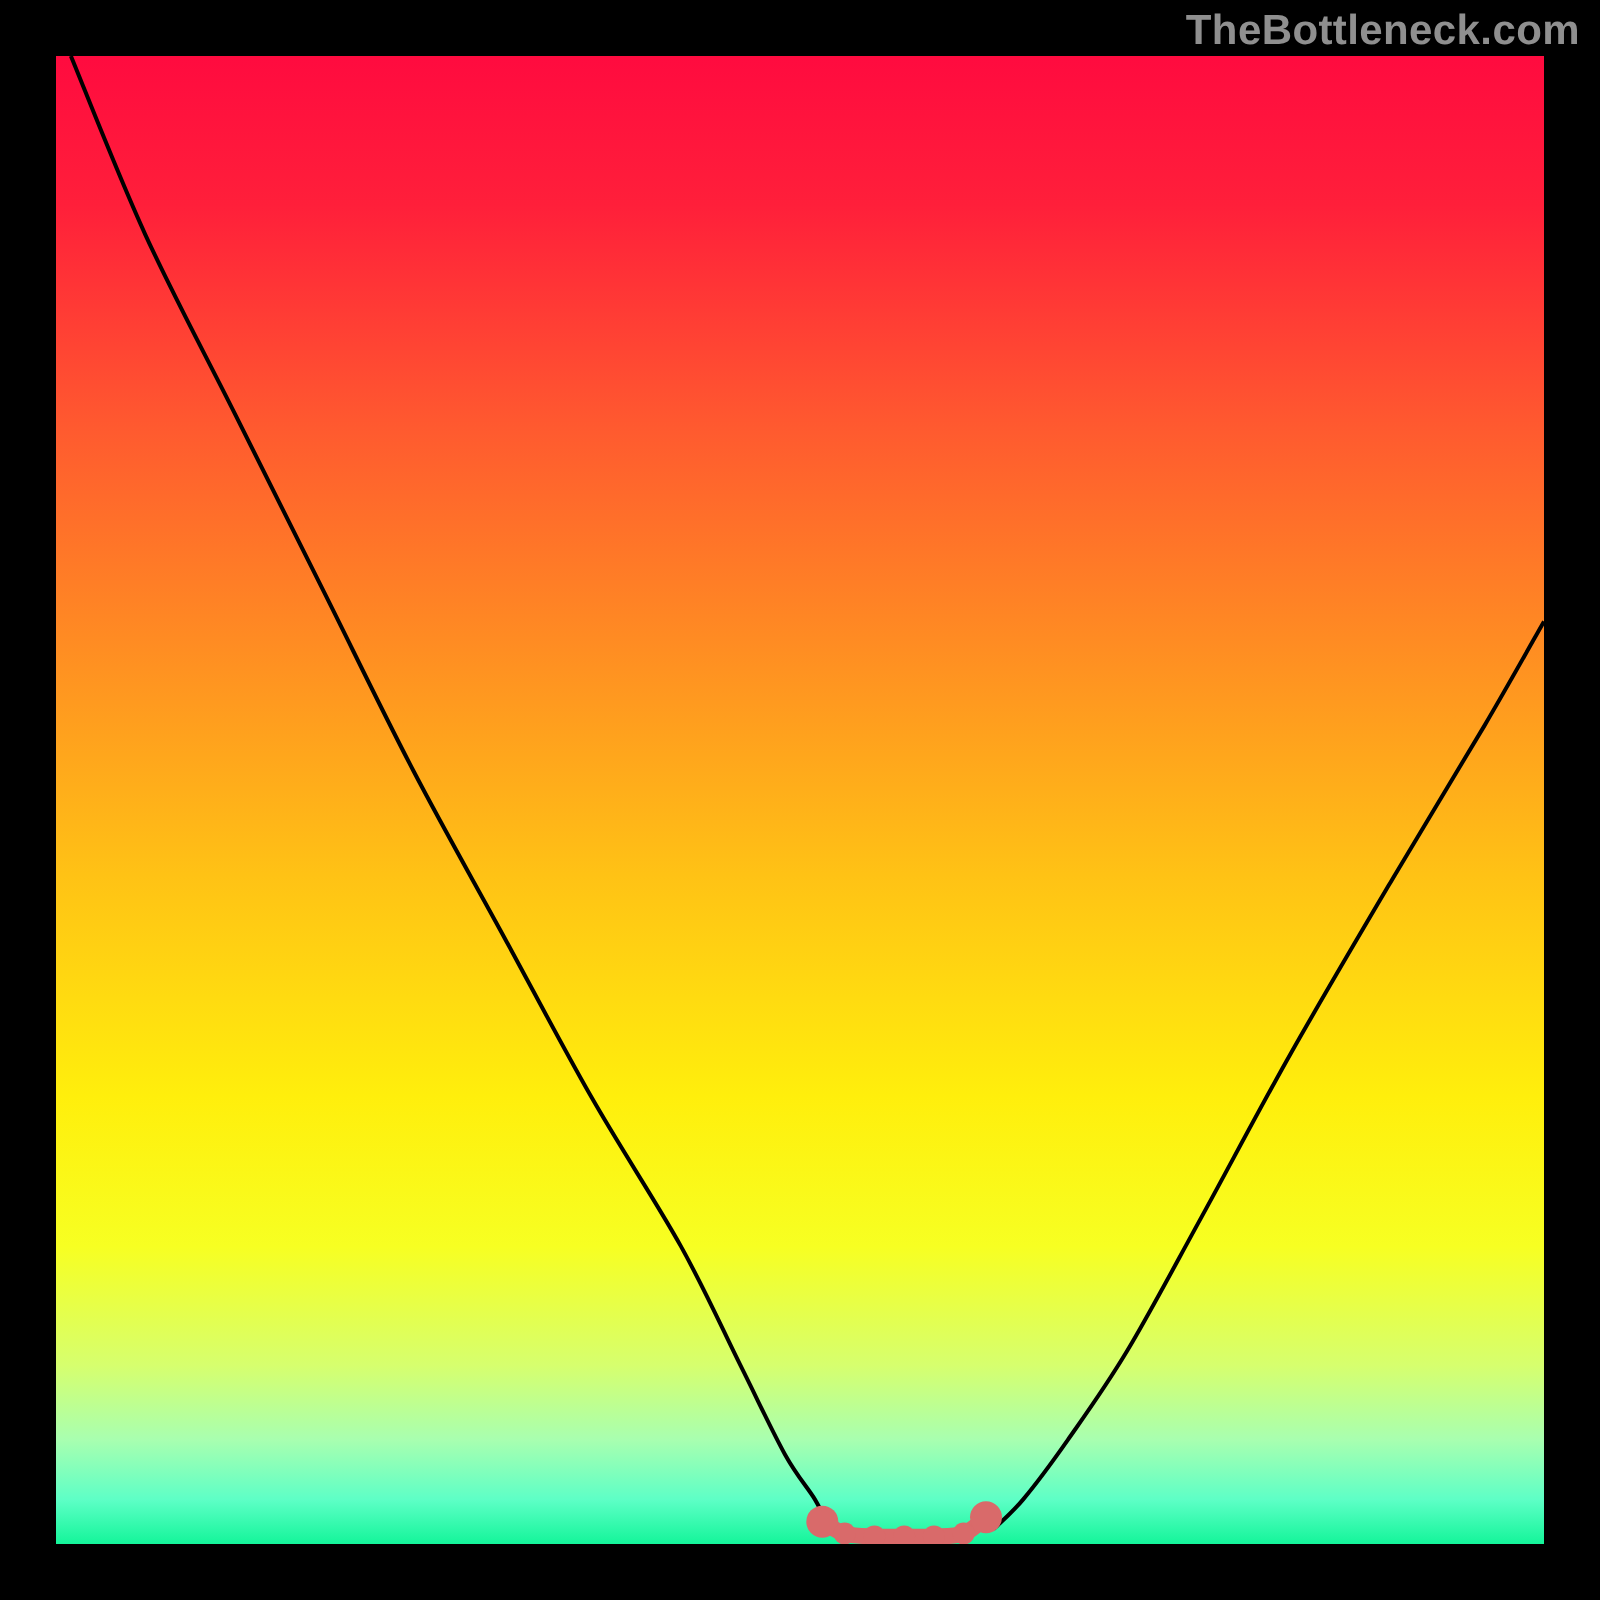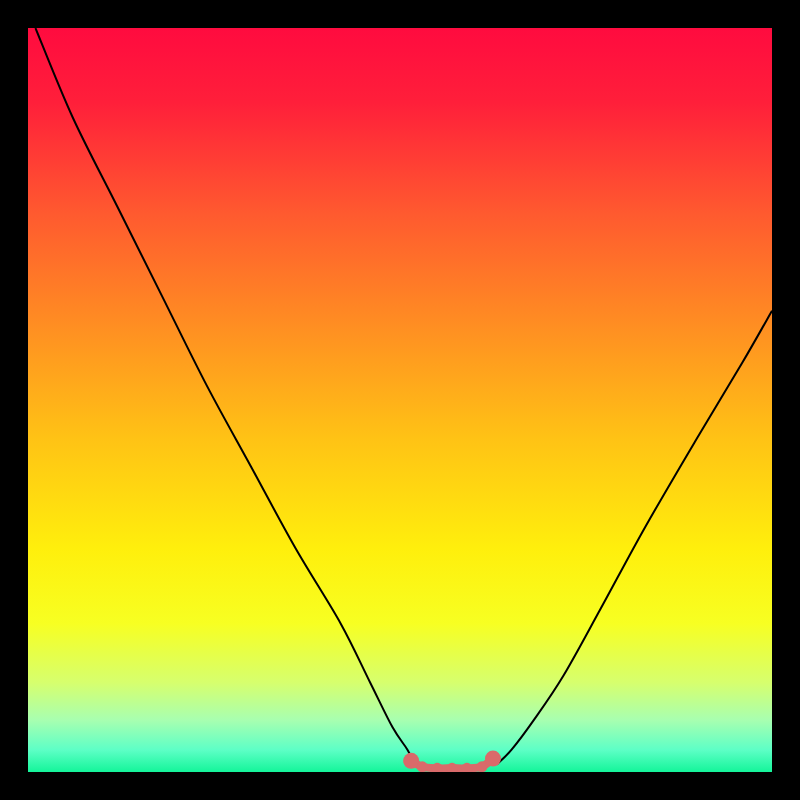--- a/index.html
+++ b/index.html
@@ -82,13 +82,14 @@
           <circle cx="383.16" cy="732.84" r="8" fill="#d96a6a"></circle>
           <circle cx="394.32" cy="738.792" r="5.5" fill="#d96a6a"></circle>
           <circle cx="409.20000000000005" cy="740.28" r="5.5" fill="#d96a6a"></circle>
           <circle cx="424.08" cy="740.28" r="5.5" fill="#d96a6a"></circle>
           <circle cx="438.96" cy="740.28" r="5.5" fill="#d96a6a"></circle>
           <circle cx="453.84" cy="738.792" r="5.5" fill="#d96a6a"></circle>
           <circle cx="465" cy="730.608" r="8" fill="#d96a6a"></circle>
         </g>
     </svg>
   </div>
+  <div class="watermark">TheBottleneck.com</div>
 </div>
 
 </body></html>

